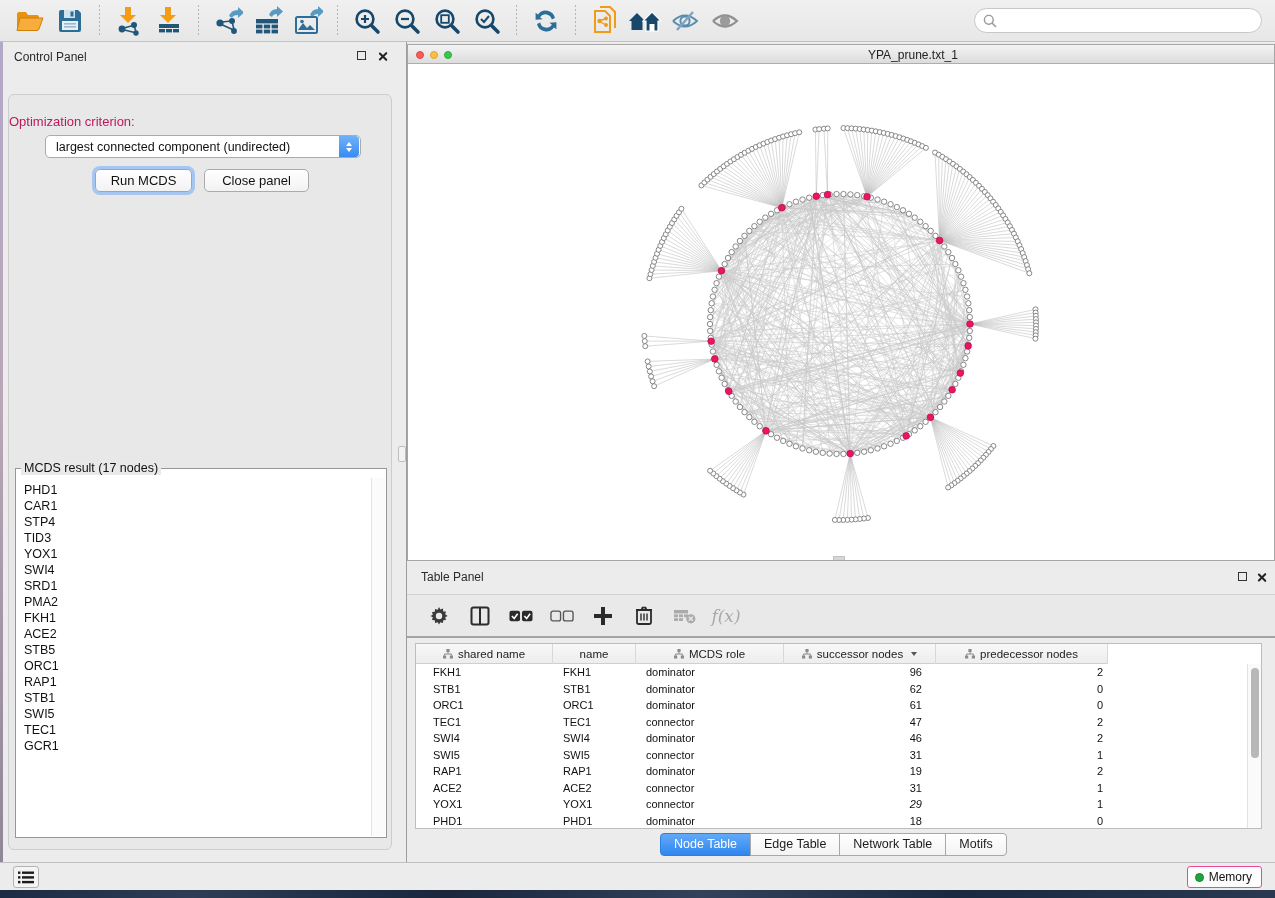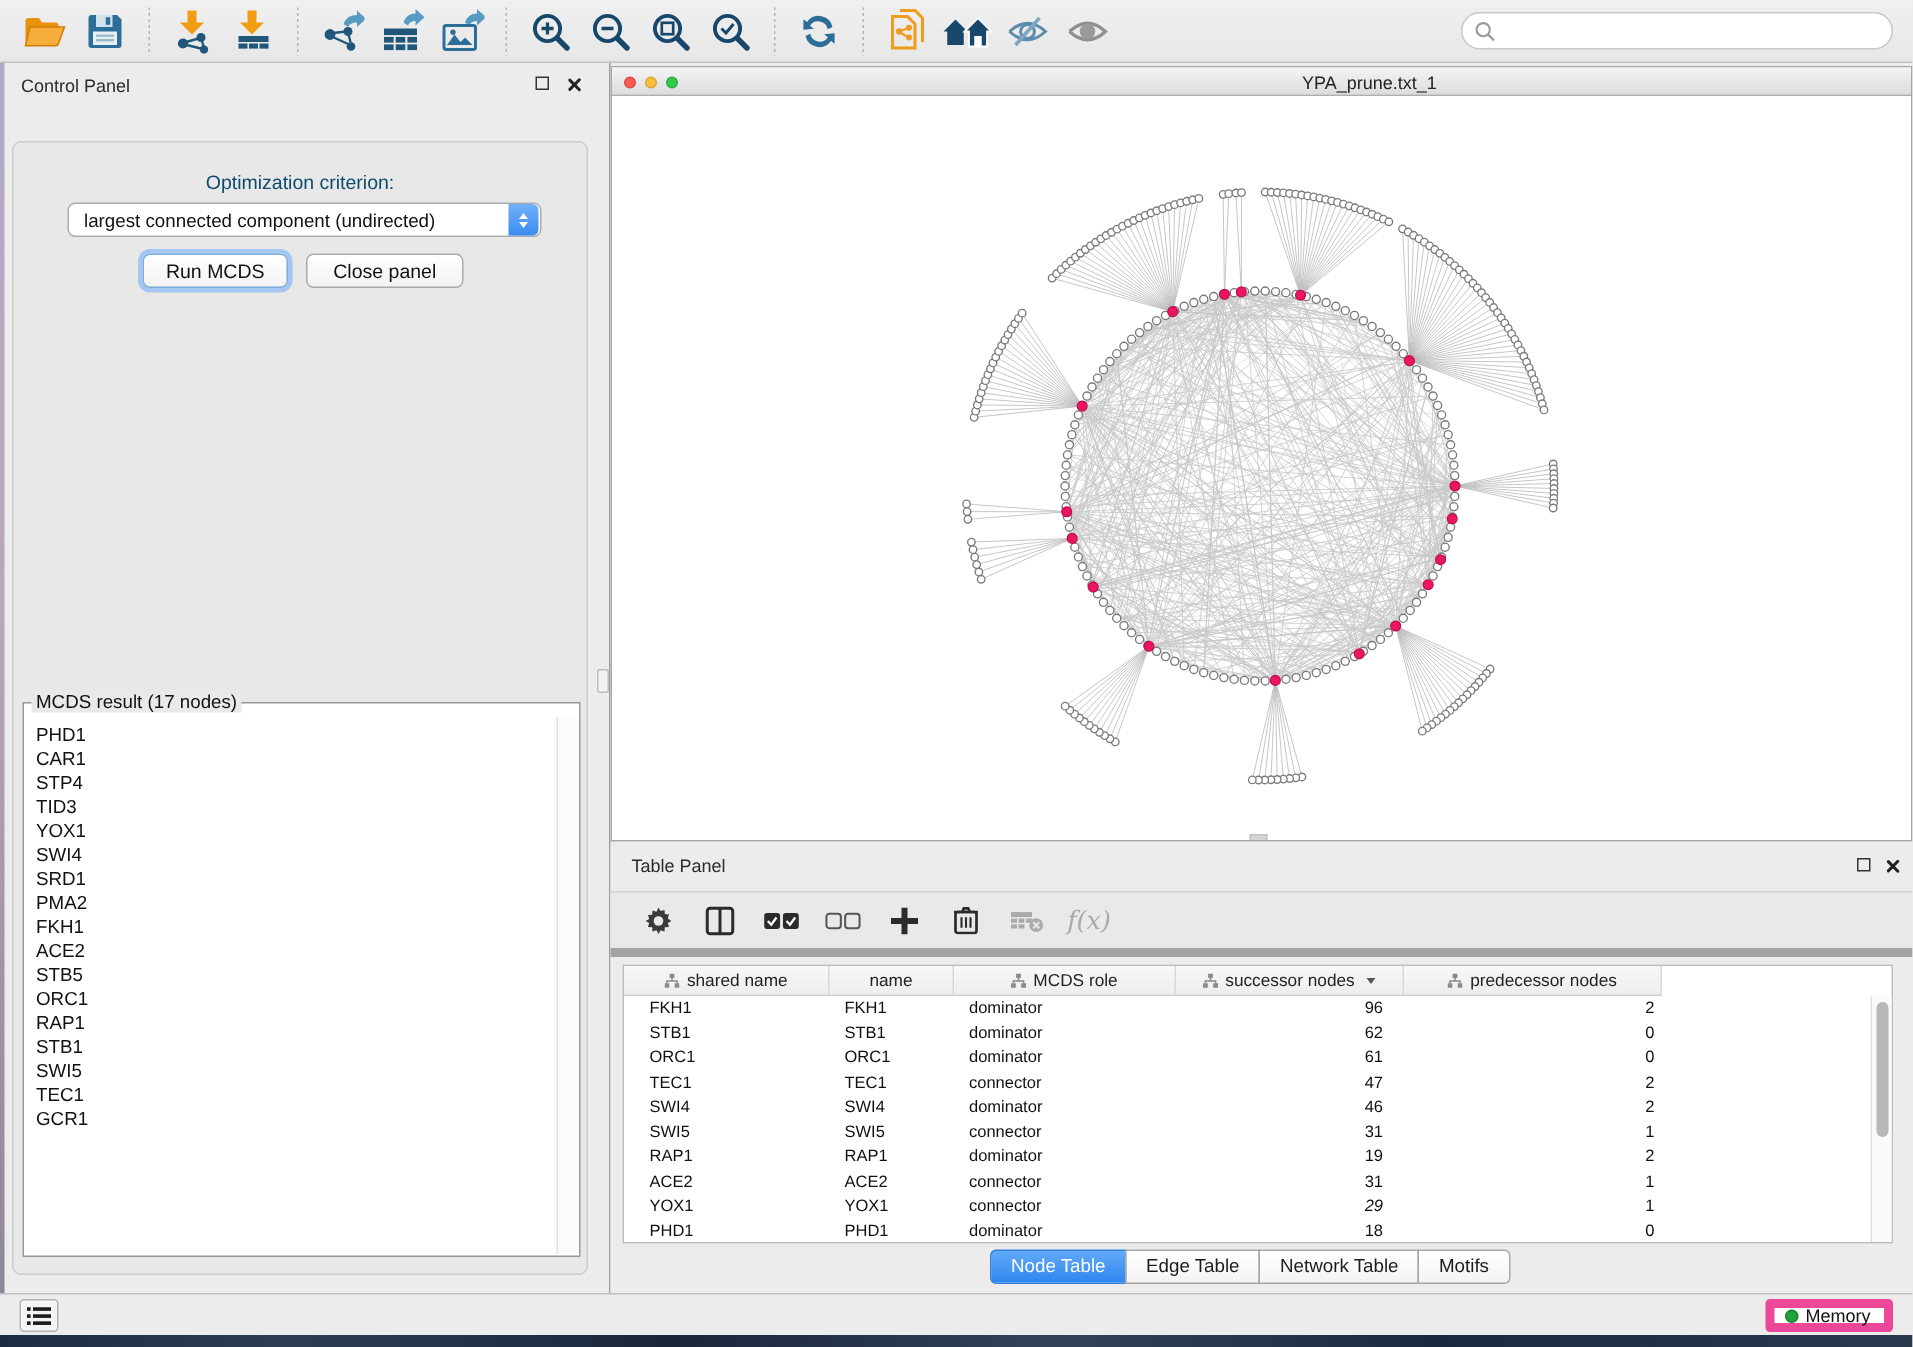--- a/index.html
+++ b/index.html
@@ -34,21 +34,21 @@
 
   .seg-tabs { position:absolute; left:0; right:0; top:32px; display:flex; justify-content:center; z-index:3; }
   .seg-tab { border:1px solid #a8a8a8; background:linear-gradient(#ffffff,#f3f3f3); color:#1c1c1c;
     font-size:12.5px; padding:3px 13px 4px; margin-left:-1px; cursor:default; }
   .seg-tab:first-child { border-radius:4px 0 0 4px; margin-left:0; }
   .seg-tab:last-child { border-radius:0 4px 4px 0; }
   .seg-tab.active { background:linear-gradient(#62aaf8,#2f86ef); border-color:#2f7fe2; color:#fff; }
 
   .inner-panel { position:absolute; left:5px; top:52px; width:384px; height:756px;
     background:#e8e8e8; border:1px solid #cdcdcd; border-radius:6px; }
-  .opt-label { position:absolute; left:0; right:0; top:19px; text-align:center; font-size:13px; color:#0c4a6e; }
+  .opt-label { position:absolute; left:0; right:0; top:19px; text-align:left; font-size:13px; color:#be185d; }
   .dropdown { position:absolute; left:36px; top:40px; width:316px; height:23px; background:#fff;
     border:1px solid #ababab; border-radius:5px; display:flex; align-items:center; }
   .dropdown-value { flex:1; font-size:12.5px; color:#111; padding-left:10px; white-space:nowrap; overflow:hidden; }
   .dropdown-stepper { width:20px; height:21px; margin-right:1px; border-radius:0 4px 4px 0;
     background:linear-gradient(#6fb1f9,#3a8bf2); display:flex; flex-direction:column; align-items:center; justify-content:center; gap:2px; }
   .chev { width:0; height:0; border-left:3.5px solid transparent; border-right:3.5px solid transparent; }
   .chev.up { border-bottom:4px solid #fff; } .chev.down { border-top:4px solid #fff; }
   .cp-btn { position:absolute; top:74px; height:23px; background:linear-gradient(#ffffff,#f2f2f2);
     border:1px solid #ababab; border-radius:5px; font-size:13px; color:#111;
     display:flex; align-items:center; justify-content:center; }
@@ -80,21 +80,21 @@
   .net-title { position:absolute; left:460px; top:3px; font-size:12px; color:#222; }
   .net-canvas { position:absolute; left:0; top:19px; width:866px; height:496px; background:#fff; overflow:hidden; }
   .hscroll-bit { position:absolute; left:425px; top:492px; width:12px; height:6px; background:#d6d6d6; border:1px solid #c2c2c2; }
 
   
   .table-panel { position:absolute; left:407px; top:563px; width:868px; height:299px; background:#ececec; }
   .tp-titlebar { position:relative; height:26px; }
   .tp-title { position:absolute; left:14px; top:7px; font-size:12px; color:#2b2b2b; }
   .tp-float { right:26px; } .tp-close { right:8px; }
   .tp-toolbar { position:absolute; left:0; right:0; top:31px; height:44px; background:#e9e9e9;
-    border-top:1px solid #d2d2d2; border-bottom:6px solid #a3a3a3; display:flex; align-items:center; padding-left:20px; }
+    border-top:1px solid #d2d2d2; border-bottom:2px solid #a3a3a3; display:flex; align-items:center; padding-left:20px; }
   .tp-tool { margin-right:17px; display:flex; align-items:center; justify-content:center; width:24px; height:24px; }
   .fx { font-family:"DejaVu Serif","Liberation Serif",serif; font-style:italic; font-size:17px; color:#a9a9a9; }
 
   .table-box { position:absolute; left:8px; top:80px; width:847px; height:186px; background:#fff; border:1px solid #bdbdbd; }
   .table-header-row { position:absolute; left:0; top:0; height:20px; display:flex;
     background:linear-gradient(#f8f8f8,#ededed); border-bottom:1px solid #cfcfcf; }
   .th { height:20px; display:flex; align-items:center; justify-content:center; gap:5px;
     border-right:1px solid #d8d8d8; font-size:11.5px; color:#222; position:relative; }
   .sort-arrow { width:0; height:0; border-left:3.5px solid transparent; border-right:3.5px solid transparent; border-top:4px solid #555; margin-left:3px; }
   .table-body { position:absolute; left:0; top:20px; right:14px; bottom:0; overflow:hidden; }
@@ -105,21 +105,21 @@
   .t-scroll-lane { position:absolute; top:20px; right:0; bottom:0; width:14px; background:#fafafa; border-left:1px solid #e2e2e2; }
   .t-thumb { position:absolute; top:4px; left:3px; width:8px; height:90px; background:#b8b8b8; border-radius:4px; }
 
   .bottom-tabs { position:absolute; left:253px; top:270px; display:flex; }
 
   
   .status-bar { position:absolute; left:0; top:862px; width:100%; height:28px; background:#ececec; border-top:1px solid #c0c0c0; }
   .list-btn { position:absolute; left:13px; top:3px; width:26px; height:22px; background:#f4f4f4;
     border:1px solid #b3b3b3; border-radius:3px; display:flex; align-items:center; justify-content:center; }
   .memory-btn { position:absolute; right:13px; top:3px; height:22px; padding:0 9px 0 7px; background:#fdfdfd;
-    border:6px solid #ec4899; border-radius:3px; display:flex; align-items:center; gap:5px; font-size:12px; color:#111; }
+    border:1px solid #ec4899; border-radius:3px; display:flex; align-items:center; gap:5px; font-size:12px; color:#111; }
   .mem-dot { width:9px; height:9px; border-radius:50%; background:#1fa33c; border:1px solid #158230; }
 
   .desktop-strip { position:absolute; left:0; bottom:0; width:100%; height:8px;
     background:linear-gradient(90deg,#1c2b44,#2e3d55 15%,#19263c 35%,#33415a 55%,#1b2940 75%,#2a3950); }
 </style>
 </head>
 <body>
 
 <div class="app">
 

